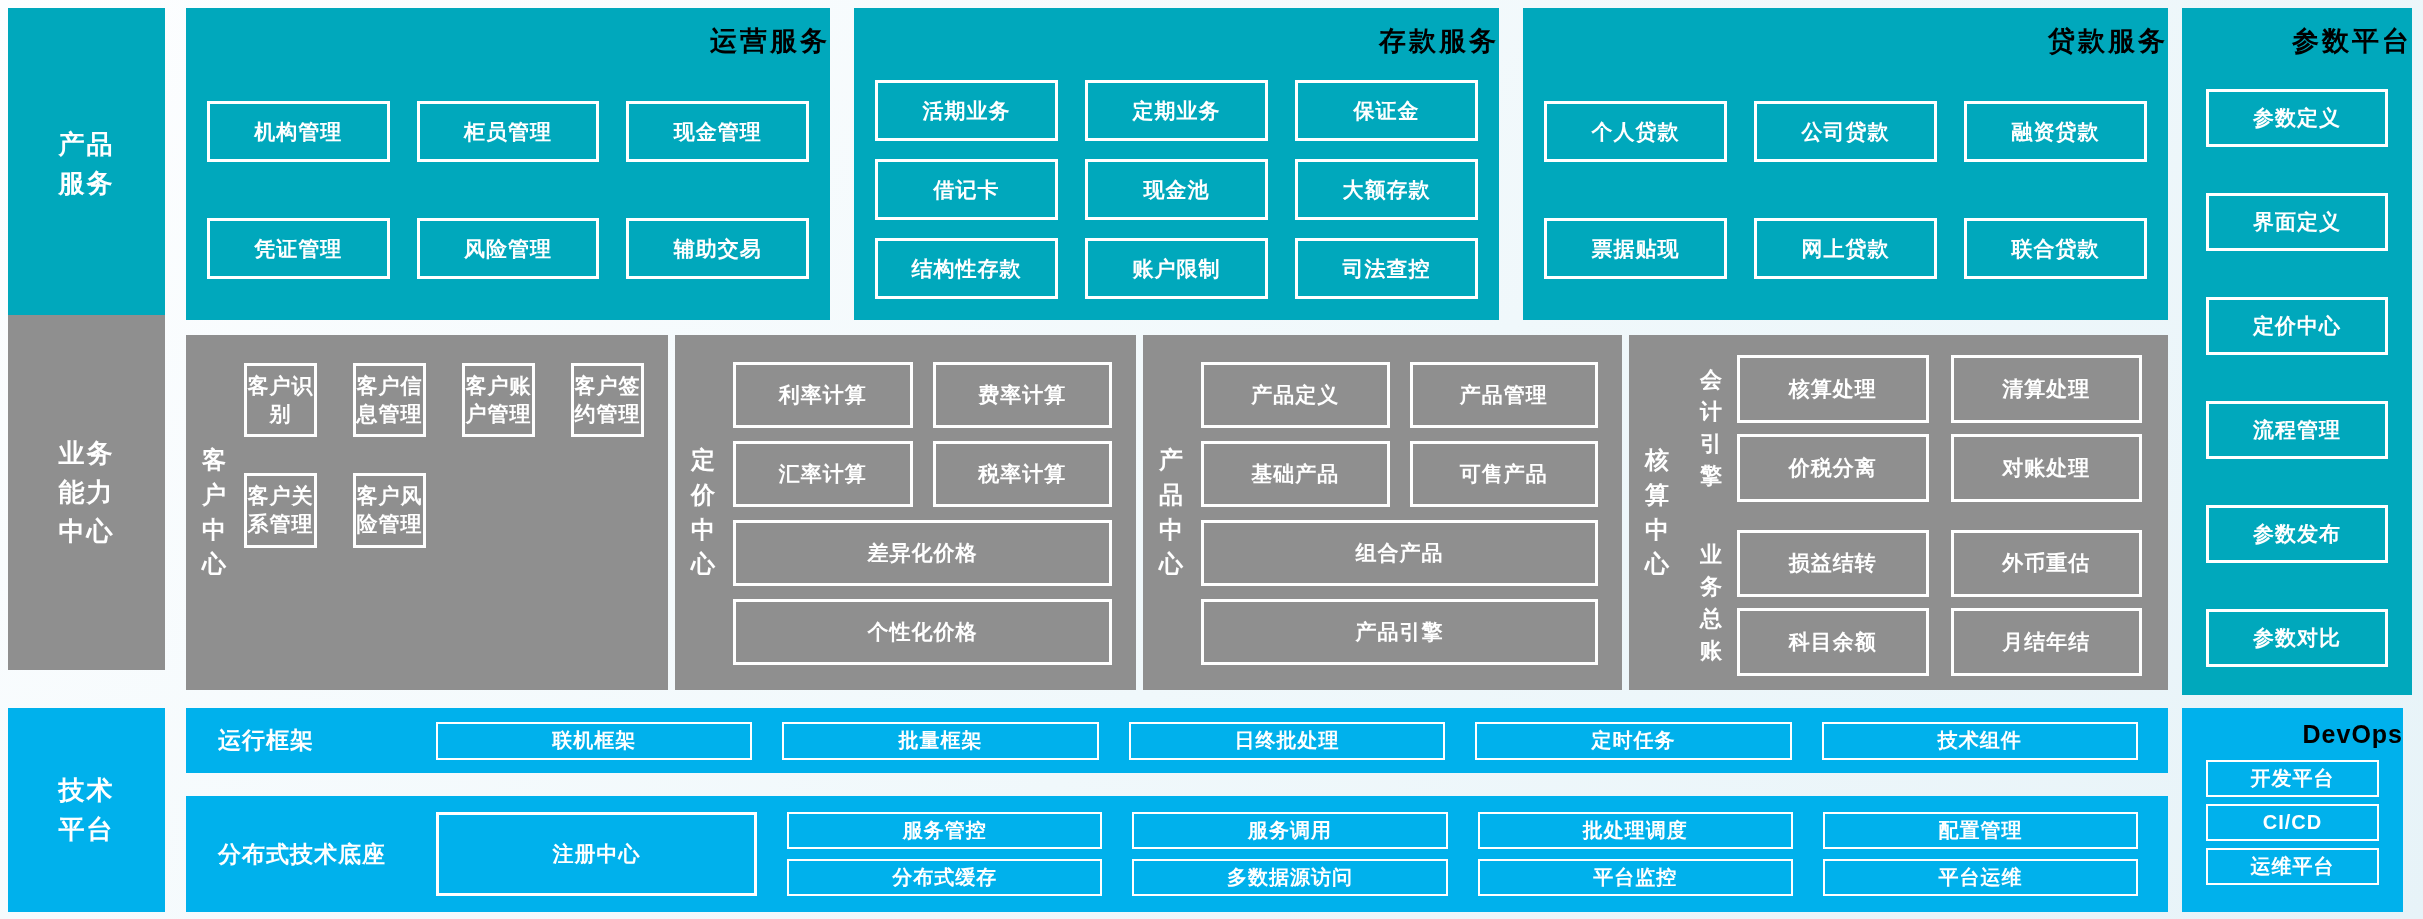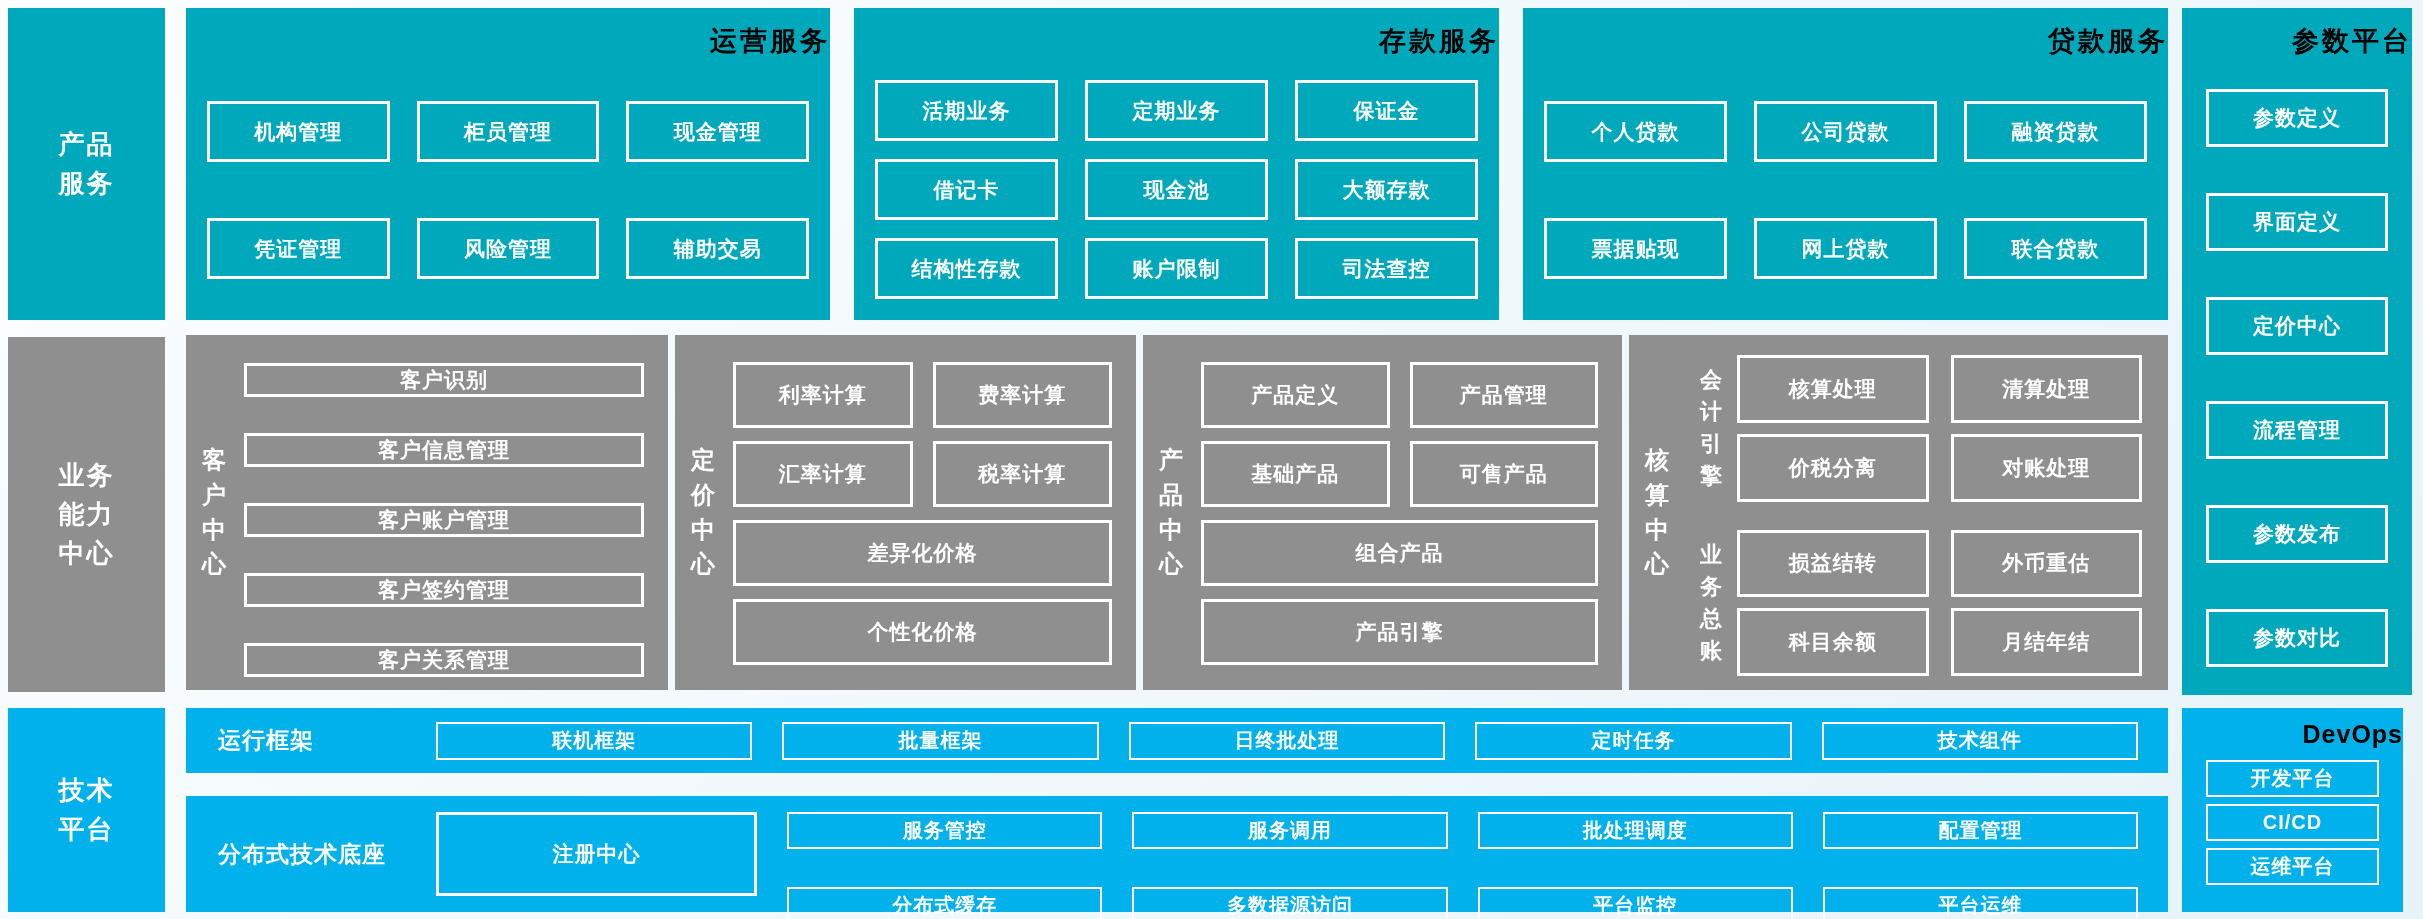--- a/index.html
+++ b/index.html
@@ -45,21 +45,21 @@
   .rail {
     position: absolute;
     left: 8px; width: 157px;
     display: flex; align-items: center; justify-content: center;
     text-align: center;
     color: #fff; font-weight: bold; font-size: 26px;
     line-height: 1.5; letter-spacing: 2px;
     white-space: pre-line;
   }
   .rail-product { top: 8px;   height: 312px; }
-  .rail-cap     { top: 337px; height: 355px; }
+  .rail-cap     { top: 315px; height: 355px; }
   .rail-tech    { top: 708px; height: 204px; }
 
   
   .sec-r1 { top: 8px; height: 312px; }
   .sec-operations { left: 186px;  width: 644px; }
   .sec-deposits   { left: 854px;  width: 645px; }
   .sec-loans      { left: 1523px; width: 645px; }
 
   .grid3 {
     display: grid;
@@ -93,21 +93,21 @@
     display: block; width: 26px;
     word-break: break-all;
     font-size: 24px; font-weight: bold; color: #fff;
     line-height: 1.45; letter-spacing: 0;
   }
   .vtext.small { width: 24px; font-size: 22px; }
 
   .cgrid {
     flex: 1;
     display: grid;
-    grid-template-columns: repeat(1, 1fr);
+    grid-template-columns: repeat(4, 1fr);
     grid-template-rows: repeat(3, 1fr);
     column-gap: 18px; row-gap: 24px;
     padding: 28px 24px 32px 0;
     gap: 36px;
   }
   .pgrid {
     flex: 1;
     display: grid;
     grid-template-columns: repeat(2, 1fr);
     grid-template-rows: repeat(4, 1fr);
@@ -154,21 +154,21 @@
   }
   .btn2 {
     flex: 1;
     height: 38px;
     border: 2px solid #fff;
     color: #fff; font-weight: bold; font-size: 20px;
     display: flex; align-items: center; justify-content: center;
     letter-spacing: 1px;
   }
   .pair-col { flex: 1; display: flex; flex-direction: column; row-gap: 10px; }
-  .pair-col .btn2 { flex: none; height: 37px; margin-top: 28px; }
+  .pair-col .btn2 { flex: none; height: 37px; }
   .btn-registry { flex: 1; height: 84px; border-width: 3px; font-size: 21px; }
 
   
   .sec-devops { left: 2182px; top: 708px; width: 221px; height: 204px; }
   .sec-devops .sec-title { margin-top: 12px; font-size: 25px; letter-spacing: 1px; }
   .devops-stack {
     margin-top: 11px;
     display: flex; flex-direction: column; row-gap: 7px;
     padding: 0 24px;
   }

